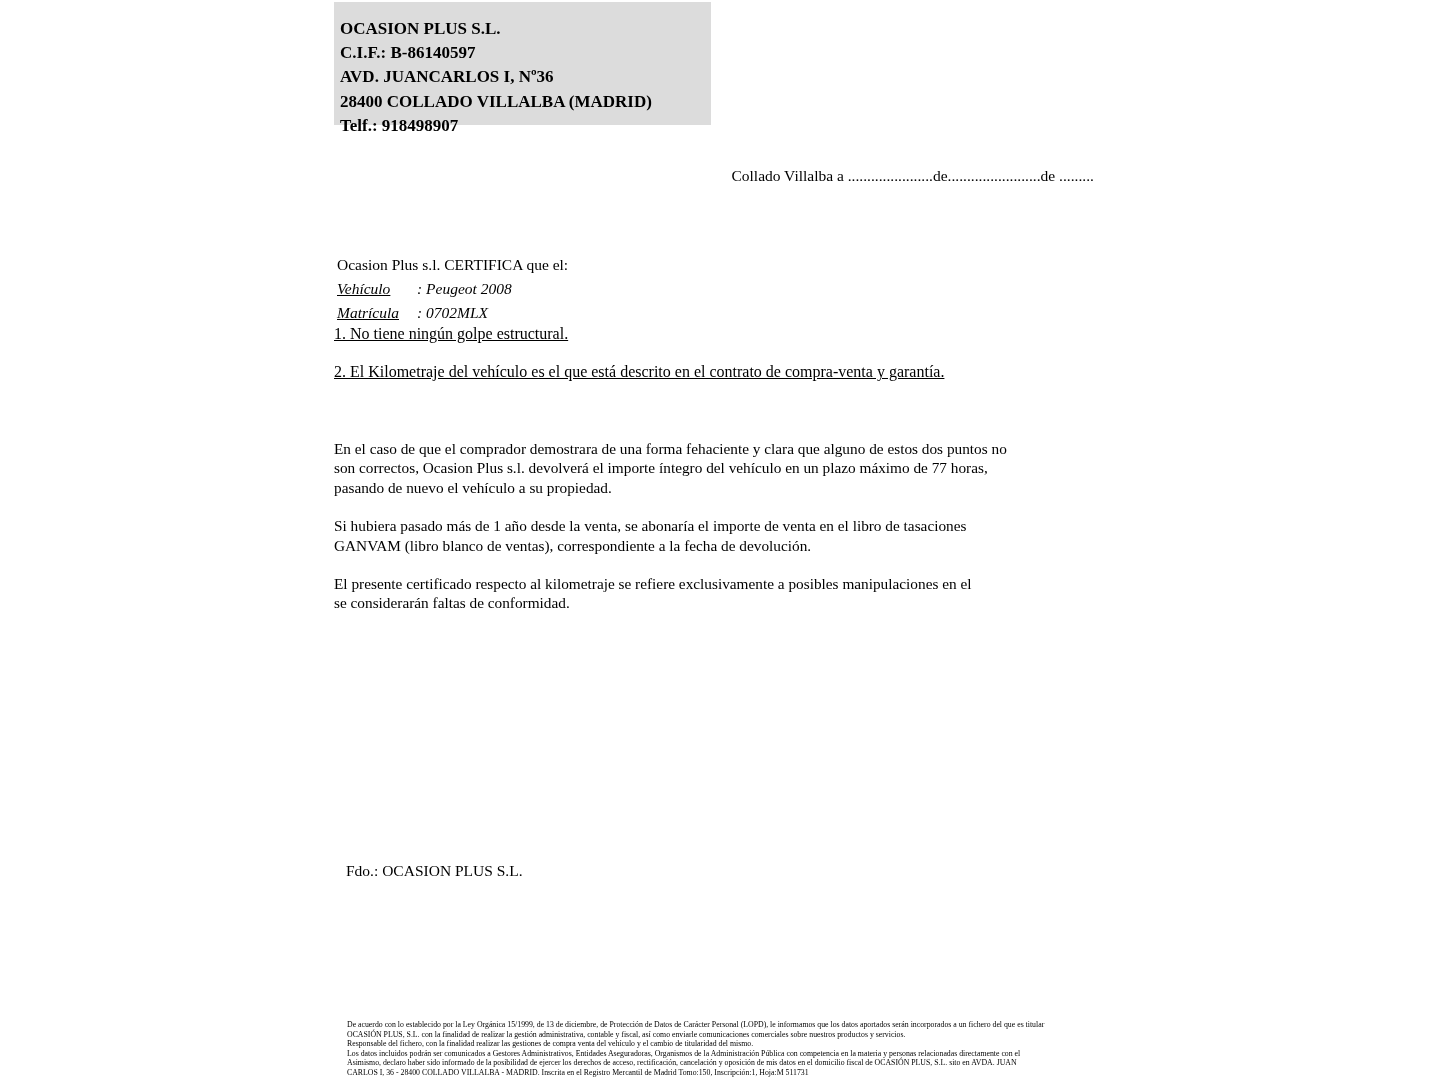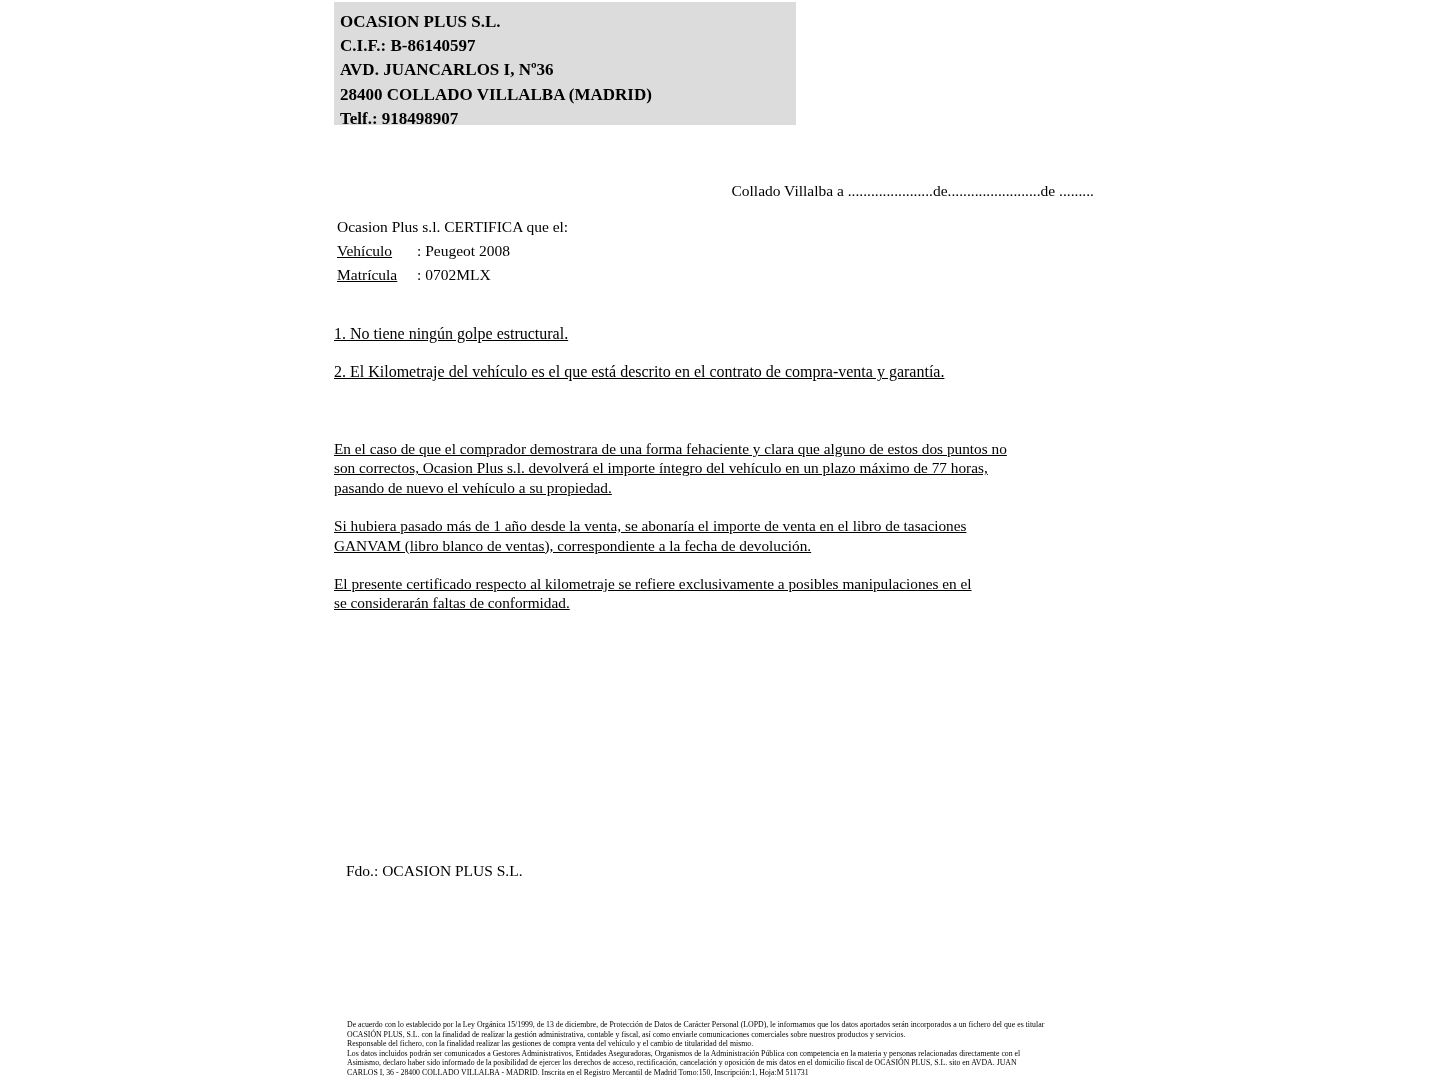--- a/index.html
+++ b/index.html
@@ -7,68 +7,67 @@
     width: 1440px; height: 1080px;
     background: #ffffff;
     font-family: "Liberation Serif", "DejaVu Serif", serif;
     color: #000000;
     overflow: hidden;
   }
   .doc { position: relative; width: 1440px; height: 1080px; background: #ffffff; }
 
   .header-box {
     position: absolute; left: 334px; top: 2px;
-    width: 462px; height: 123px;
+    width: 377px; height: 123px;
     background: #dcdcdc;
-    padding: 8px 0 0 6px;
+    padding: 15px 0 0 6px;
   }
   .header-line {
     font-weight: bold;
     font-size: 17px;
     line-height: 24.2px;
     white-space: nowrap;
   }
 
   .date-line {
-    position: absolute; left: 334px; top: 181px;
+    position: absolute; left: 334px; top: 166px;
     width: 760px;
     text-align: right;
     font-size: 15.5px;
     line-height: 19.4px;
     white-space: nowrap;
   }
 
   .cert-block {
     position: absolute; left: 337px; top: 215px;
     font-size: 15.5px;
     line-height: 23.8px;
   }
-  .cert-intro { white-space: nowrap; }
-  .field-row { white-space: nowrap; }
+  .cert-intro { white-space: nowrap; margin-top: 38px; }
+  .field-row { white-space: nowrap; font-style: italic; }
   .field-label {
     display: inline-block;
     width: 80px;
     text-decoration: underline;
   }
   .field-value { display: inline; }
 
   .clauses {
     position: absolute; left: 334px; top: 324px;
     font-size: 16px;
     line-height: 19.4px;
     text-decoration: underline;
   }
   .clause { white-space: nowrap; margin-bottom: 18.6px; }
   .clause:last-child { margin-bottom: 0; }
 
   .paragraphs {
     position: absolute; left: 334px; top: 439px;
     font-size: 15.3px;
     line-height: 19.4px;
-    text-decoration: underline;
   }
   .para { margin-bottom: 19px; }
   .para:last-child { margin-bottom: 0; }
   .para-line { white-space: nowrap; }
 
   .signature {
     position: absolute; left: 346px; top: 861px;
     font-size: 15.5px;
     line-height: 19.4px;
     white-space: nowrap;

